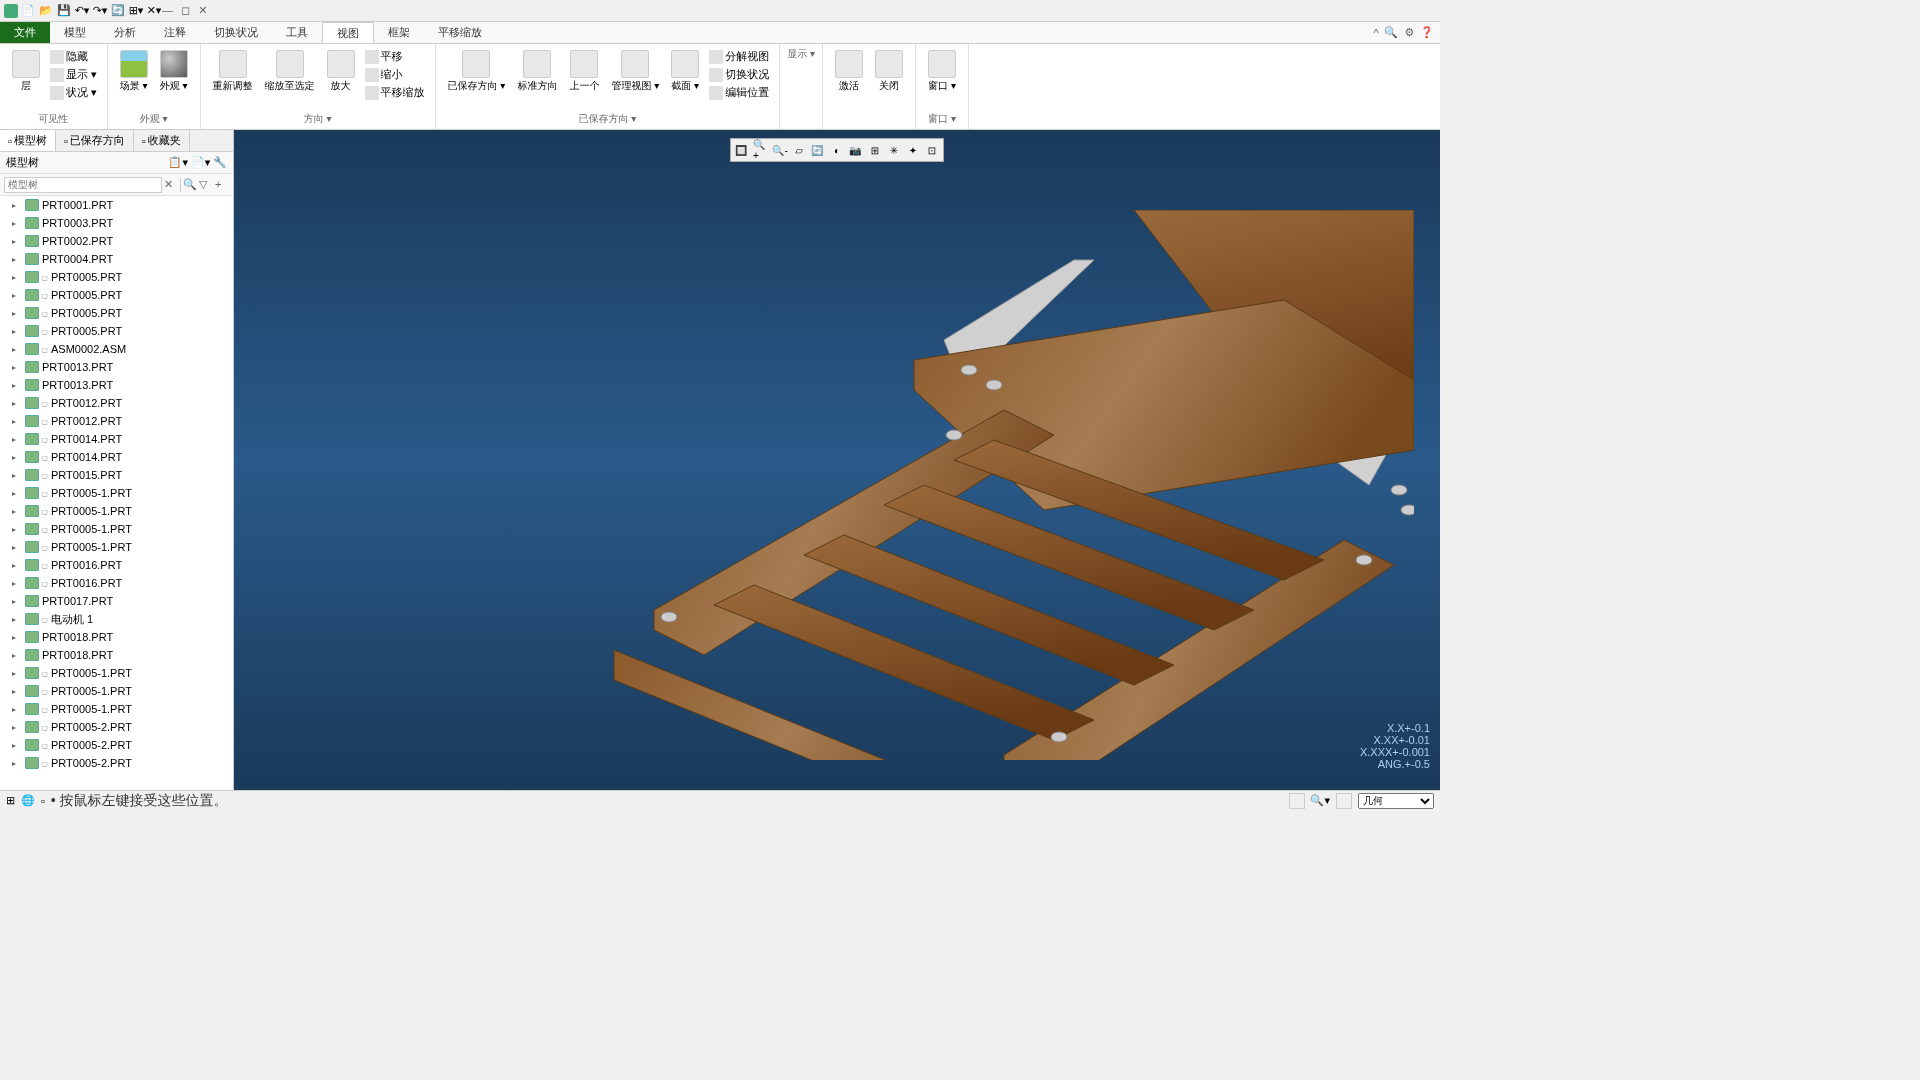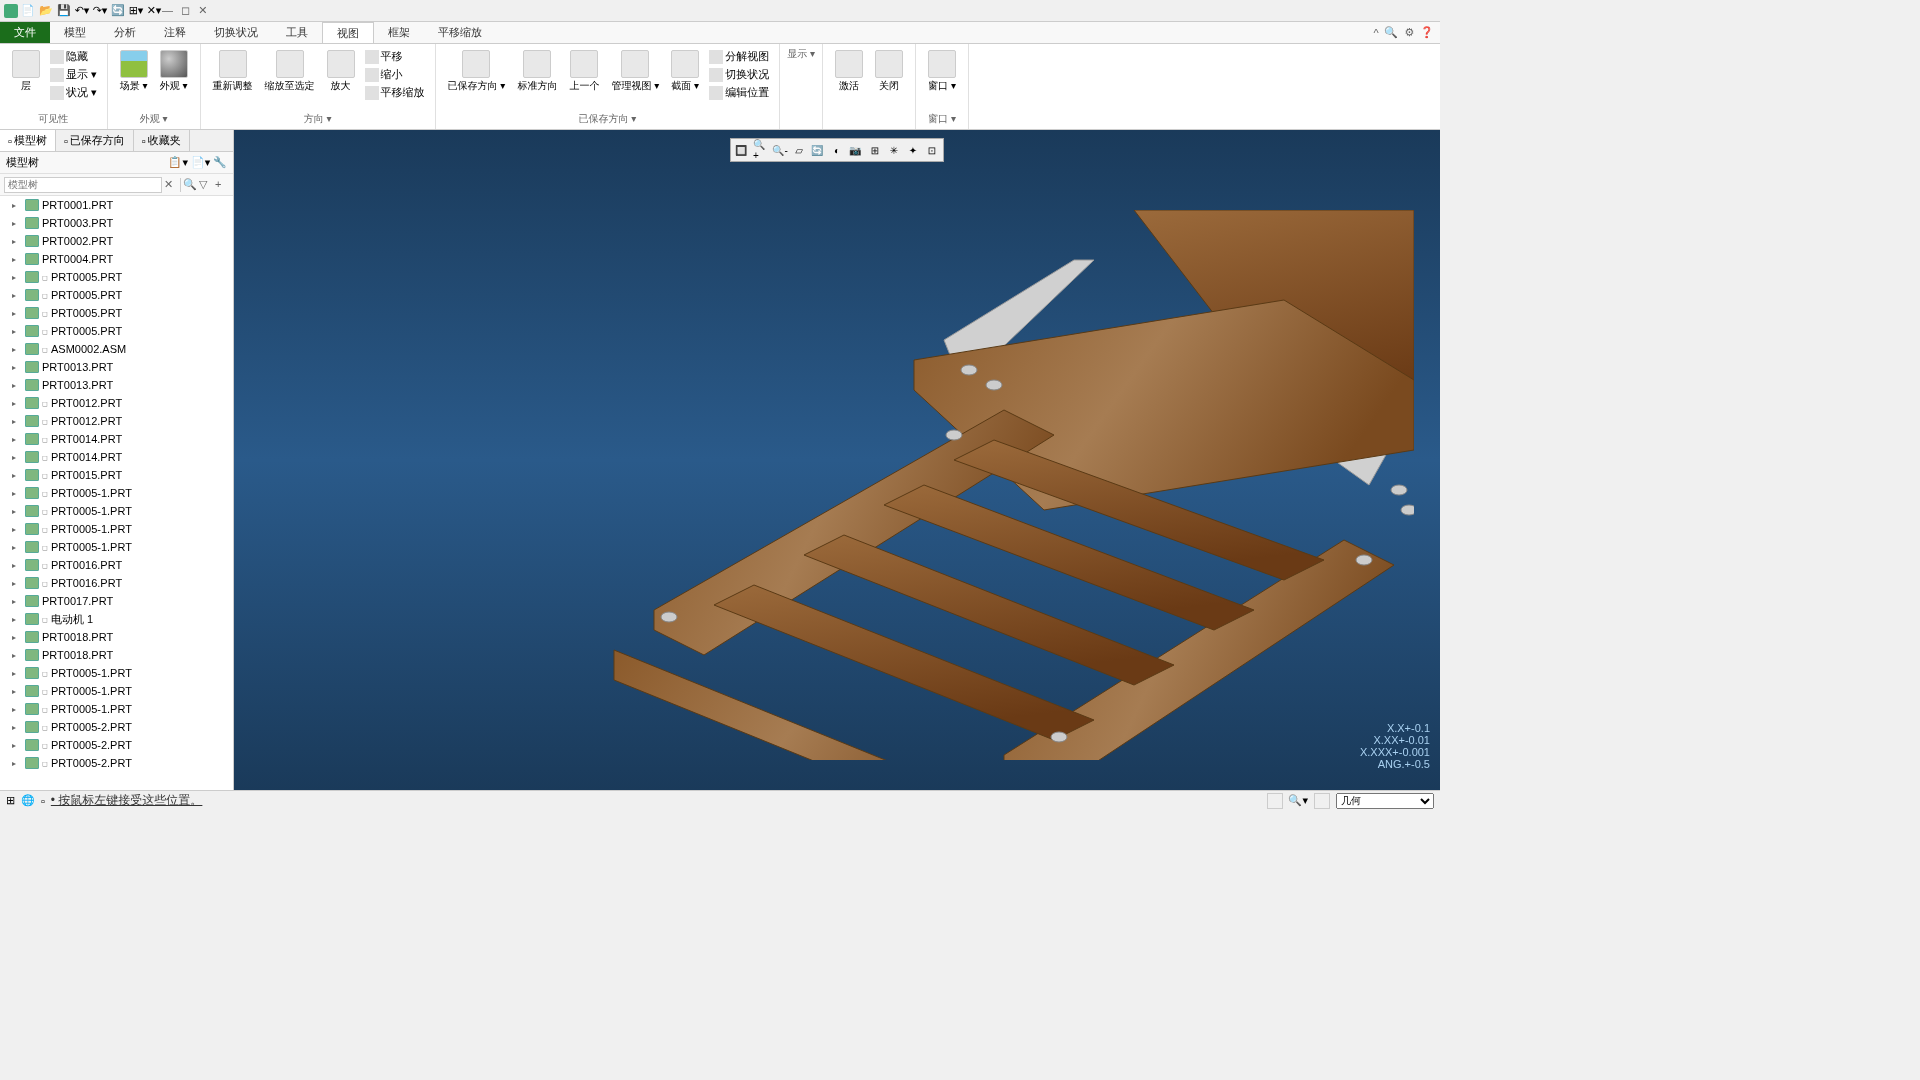--- a/index.html
+++ b/index.html
@@ -38,23 +38,23 @@
 .tree .node .exp { width: 10px; color: #666; font-size: 8px; }
 .tree .node .nico { width: 14px; height: 12px; background: #7fb77f; border: 1px solid #5a9; border-radius: 1px; }
 .tree .node .sup { width: 6px; height: 6px; font-size: 7px; color: #888; }
 .tree .node .txt { font-size: 11px; }
 .viewport { flex: 1; position: relative; background: linear-gradient(to bottom, #1a3a5a 0%, #2a5a8a 50%, #1a3a5a 100%); }
 .vptoolbar { position: absolute; top: 8px; left: 50%; transform: translateX(-50%); background: #f0f0f0; border: 1px solid #aaa; display: flex; padding: 2px; gap: 1px; }
 .vptoolbar .vbtn { width: 18px; height: 18px; border: 1px solid transparent; cursor: pointer; display: flex; align-items: center; justify-content: center; font-size: 10px; }
 .model { position: absolute; top: 80px; left: 280px; width: 900px; height: 550px; }
 .coords { position: absolute; bottom: 20px; right: 10px; color: #a8d0f0; font-size: 10px; text-align: right; line-height: 12px; }
 .statusbar { height: 20px; background: #f0f0f0; border-top: 1px solid #ccc; display: flex; align-items: center; padding: 0 6px; gap: 6px; }
-.statusbar .msg { flex: 1; font-size: 12px; color: #333; text-decoration: underline; }
+.statusbar .msg { flex: 1; font-size: 14px; color: #333; }
 .statusbar .sbtn { width: 16px; height: 16px; border: 1px solid #ccc; cursor: pointer; }
-.statusbar select { height: 16px; font-size: 10px; width: 98px; }
+.statusbar select { height: 16px; font-size: 10px; width: 76px; }
 .ico-scene { background: linear-gradient(#87ceeb 40%, #90c040 40%) !important; }
 .ico-sphere { background: radial-gradient(circle at 30% 30%, #ccc, #555) !important; border-radius: 50%; }
 </style>
 </head>
 <body>
 
 <div class="titlebar">
   <div class="qat">
     <span class="icon" style="background:#4a7;width:14px;height:14px;border-radius:2px;"></span>
     <span class="icon">📄</span>

